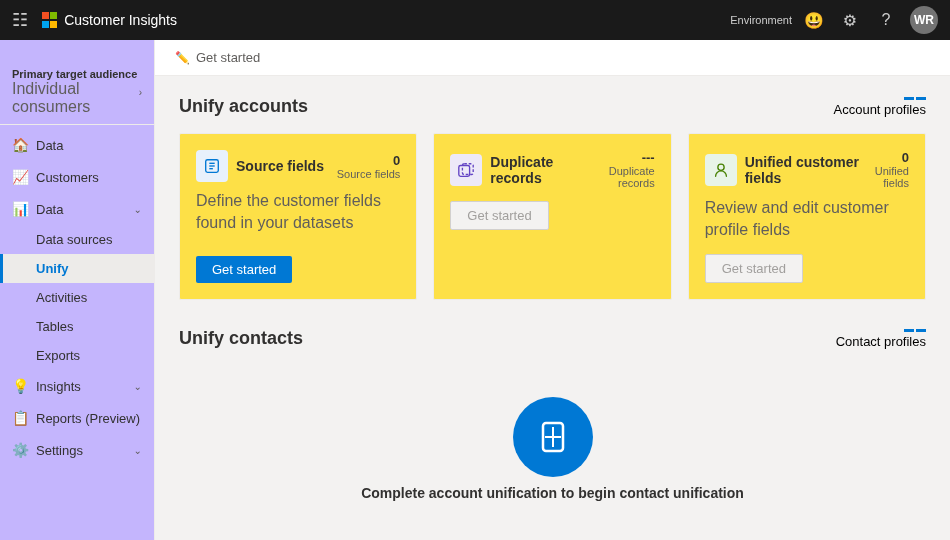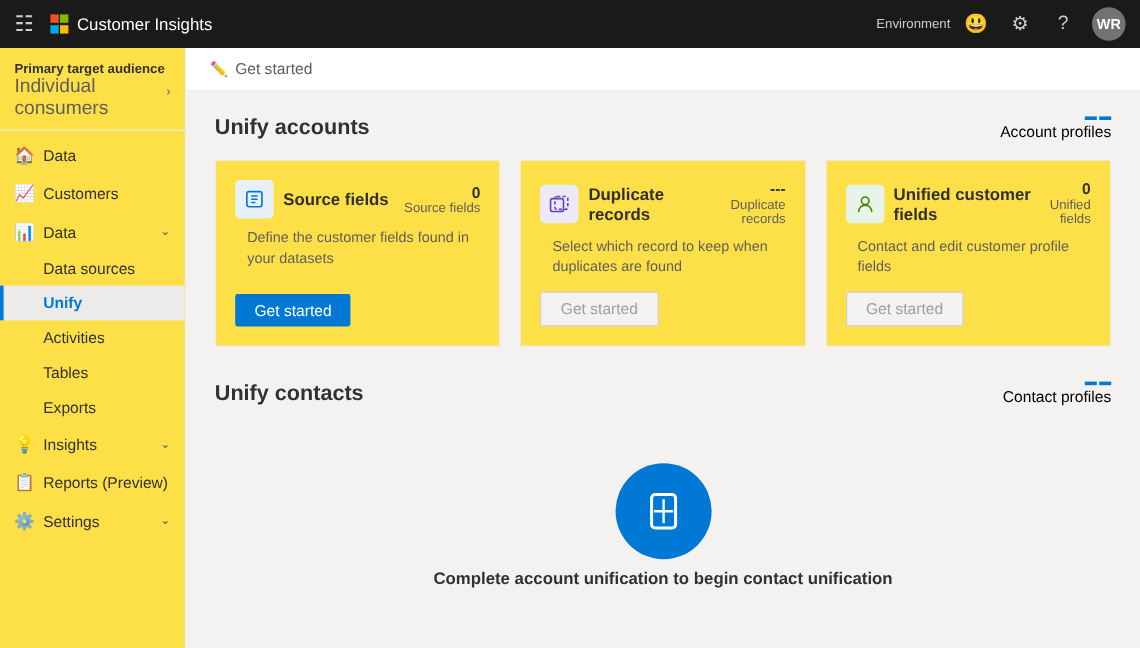--- a/index.html
+++ b/index.html
@@ -29,27 +29,27 @@
     .topbar-icon { color: #ccc; font-size: 16px; cursor: pointer; width: 24px; height: 24px; display: flex; align-items: center; justify-content: center; }
     .topbar-avatar { width: 28px; height: 28px; border-radius: 50%; background: #737373; color: #fff; display: flex; align-items: center; justify-content: center; font-size: 12px; font-weight: 600; cursor: pointer; }
     .topbar-waffle { color: #ccc; font-size: 18px; cursor: pointer; margin-right: 4px; }
 
     
     .main-layout { display: flex; flex: 1; overflow: hidden; }
 
     
     .sidebar {
       width: 155px;
-      background: #fde047;
+      background: #c4b5fd;
       border-right: 1px solid #edebe9;
       display: flex;
       flex-direction: column;
       flex-shrink: 0;
       overflow-y: auto;
-      padding-top: 4px;
+      padding-top: 20px;
     }
     .sidebar-primary-audience {
       padding: 8px 12px;
       display: flex;
       align-items: center;
       justify-content: space-between;
       border-bottom: 1px solid #edebe9;
       margin-bottom: 4px;
     }
     .sidebar-primary-audience-title { font-size: 11px; font-weight: 600; color: #323130; }
@@ -143,21 +143,21 @@
     }
     .card-title-row { display: flex; align-items: center; gap: 8px; }
     .card-icon { width: 32px; height: 32px; border-radius: 4px; display: flex; align-items: center; justify-content: center; font-size: 16px; flex-shrink: 0; }
     .card-icon-source { background: #e8f1fb; color: #0078d4; }
     .card-icon-duplicate { background: #ede9f8; color: #6344c4; }
     .card-icon-unified { background: #e8f4e8; color: #498205; }
     .card-title { font-size: 14px; font-weight: 600; color: #323130; }
     .card-count-col { text-align: right; }
     .card-count { font-size: 13px; color: #323130; font-weight: 600; }
     .card-count-label { font-size: 11px; color: #605e5c; }
-    .card-description { font-size: 12px; color: #605e5c; line-height: 1.4; flex: 1; margin-left: 10px; }
+    .card-description { font-size: 16px; color: #605e5c; line-height: 1.4; flex: 1; }
     .card-action { margin-top: 4px; }
     .btn-primary {
       background: #0078d4;
       color: #fff;
       border: none;
       padding: 6px 16px;
       font-size: 13px;
       cursor: pointer;
       border-radius: 2px;
     }
@@ -343,21 +343,20 @@
                     <rect x="6" y="3" width="12" height="12" rx="2" stroke="#6344c4" stroke-width="1.5" stroke-dasharray="3 2"></rect>
                   </svg>
               </div>
               <span class="card-title">Duplicate records</span>
             </div>
             <div class="card-count-col">
               <div class="card-count">---</div>
               <div class="card-count-label">Duplicate records</div>
             </div>
           </div>
-          <p class="card-description">Select which record to keep when duplicates are found</p>
           <div class="card-action">
             <button class="btn-secondary">Get started</button>
           </div>
         </div>
 
         <div class="card">
           <div class="card-header">
             <div class="card-title-row">
               <div class="card-icon card-icon-unified">
                 <svg width="18" height="18" viewBox="0 0 20 20" fill="none">
@@ -365,21 +364,21 @@
                     <path d="M4 17c0-3.314 2.686-6 6-6s6 2.686 6 6" stroke="#498205" stroke-width="1.5" stroke-linecap="round"></path>
                   </svg>
               </div>
               <span class="card-title">Unified customer fields</span>
             </div>
             <div class="card-count-col">
               <div class="card-count">0</div>
               <div class="card-count-label">Unified fields</div>
             </div>
           </div>
-          <p class="card-description">Contact and edit customer profile fields</p>
+          <p class="card-description">Review and edit customer profile fields</p>
           <div class="card-action">
             <button class="btn-secondary">Get started</button>
           </div>
         </div>
 
       </div>
 
       <div class="contacts-section">
         <div class="section-header">
           <h2 class="section-title">Unify contacts</h2>

